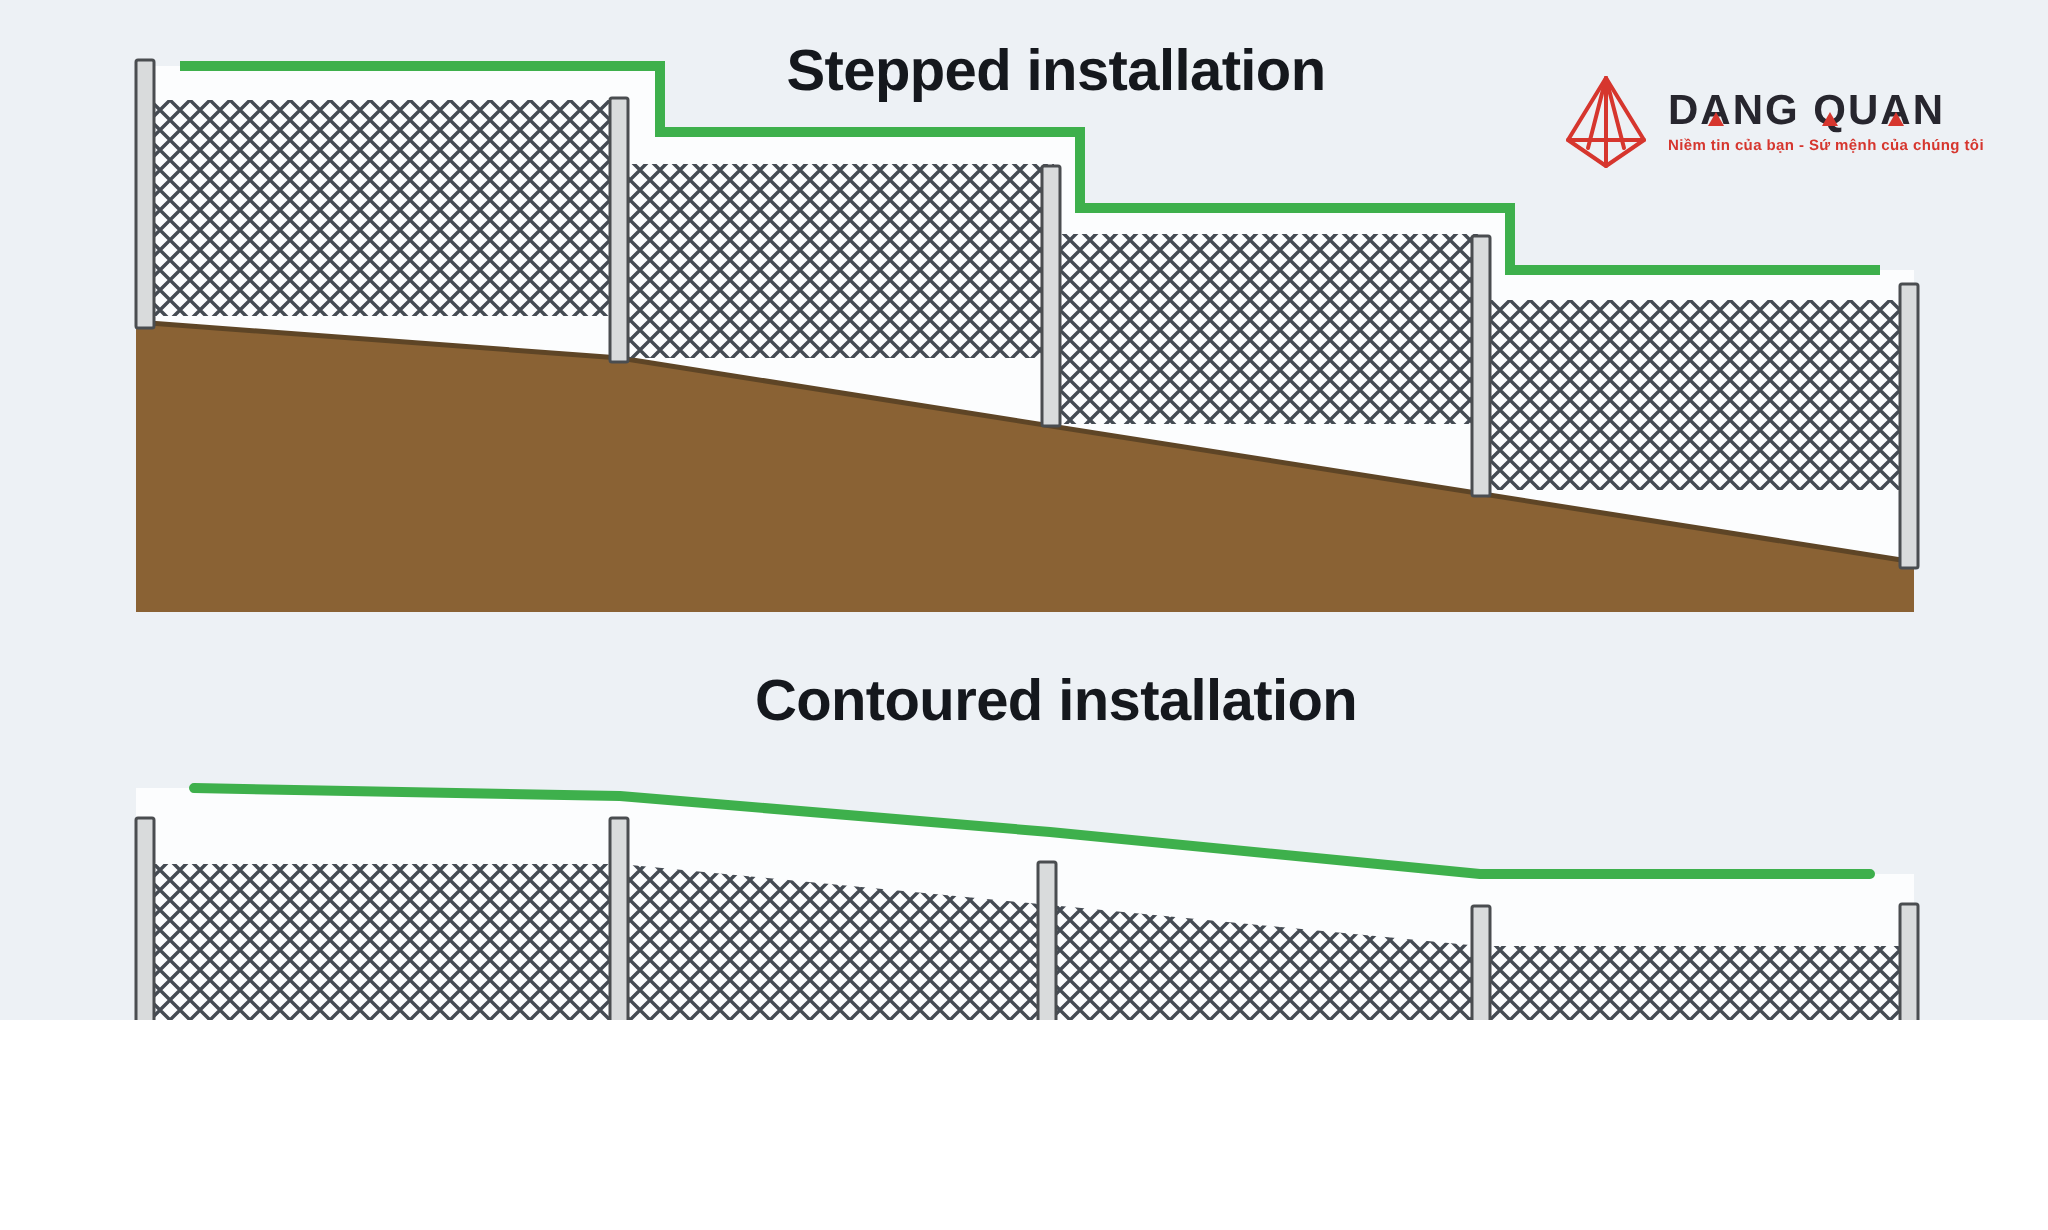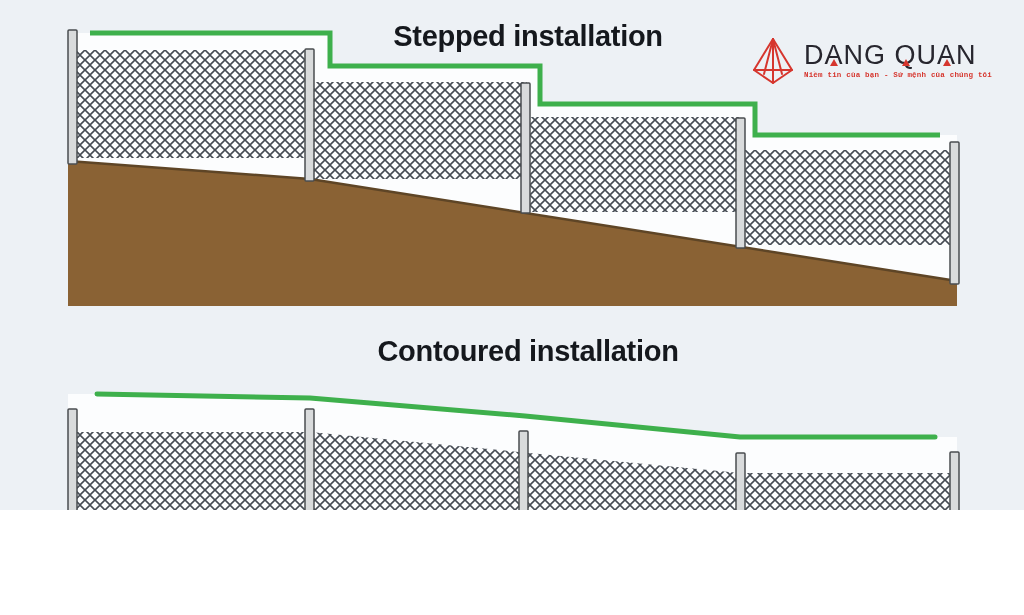--- a/index.html
+++ b/index.html
@@ -35,27 +35,27 @@
   }
   .title-stepped{top:20px;}
   .title-contoured{top:335px;}
   .brand{
     position:absolute;top:36px;right:32px;
     display:flex;align-items:center;gap:9px;
   }
   .brand-icon{width:44px;height:50px;flex:0 0 auto;}
   .brand-text{display:flex;flex-direction:column;line-height:1;}
   .brand-name{
-    font-size:27px;font-weight:400;letter-spacing:1px;
+    font-size:21px;font-weight:700;letter-spacing:1px;
     color:var(--brand-dark);white-space:nowrap;
   }
   .brand-tagline{
     margin-top:3px;
     font-size:7.5px;font-weight:700;letter-spacing:0.2px;
-    color:var(--brand-red);white-space:nowrap;font-family:Liberation Mono, monospace;
+    color:var(--brand-red);white-space:nowrap;
   }
   .accent-letter{position:relative;display:inline-block;}
   .accent-letter::after{
     content:'';position:absolute;left:50%;margin-left:-4px;bottom:3px;
     width:0;height:0;
     border-left:4px solid transparent;
     border-right:4px solid transparent;
     border-bottom:7px solid var(--brand-red);
   }
 </style>

